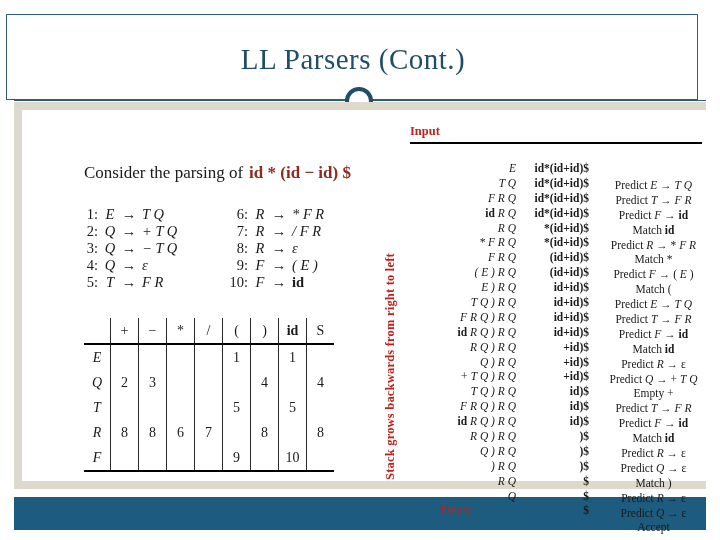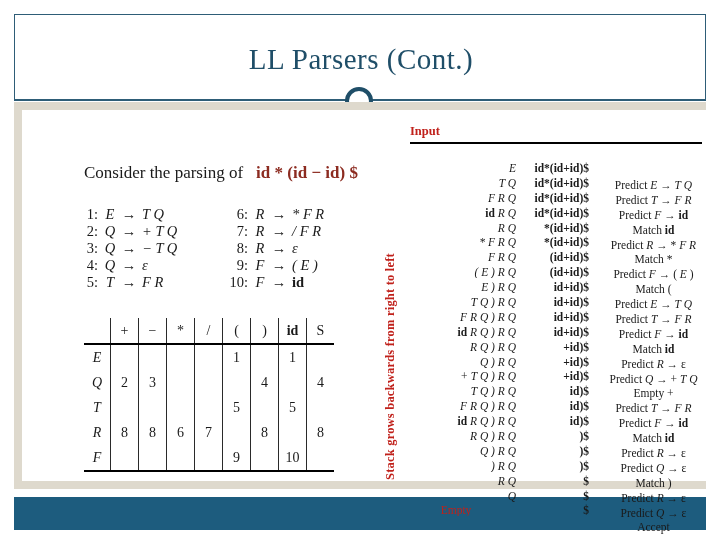--- a/index.html
+++ b/index.html
@@ -16,21 +16,21 @@
   #slide {
     position: relative;
     width: 720px;
     height: 540px;
     background: #ffffff;
   }
 
   
   .title-frame {
     position: absolute;
-    left: 14px;
+    left: 6px;
     top: 14px;
     width: 692px;
     height: 86px;
     border: 1px solid #2e5d77;
     box-sizing: border-box;
     background: #ffffff;
   }
   .slide-title {
     position: absolute;
     left: 0;
@@ -95,21 +95,21 @@
     left: 84px;
     top: 163px;
     font-family: "Liberation Serif", serif;
     font-size: 17px;
     color: #1a1a1a;
     white-space: nowrap;
   }
   .consider-line .expr {
     font-weight: bold;
     color: #8c2b20;
-    margin-left: 13px;
+    margin-left: 6px;
   }
 
   
   .rules {
     position: absolute;
     left: 76px;
     top: 206px;
     display: grid;
     grid-template-columns: 150px 150px;
     column-gap: 0px;

